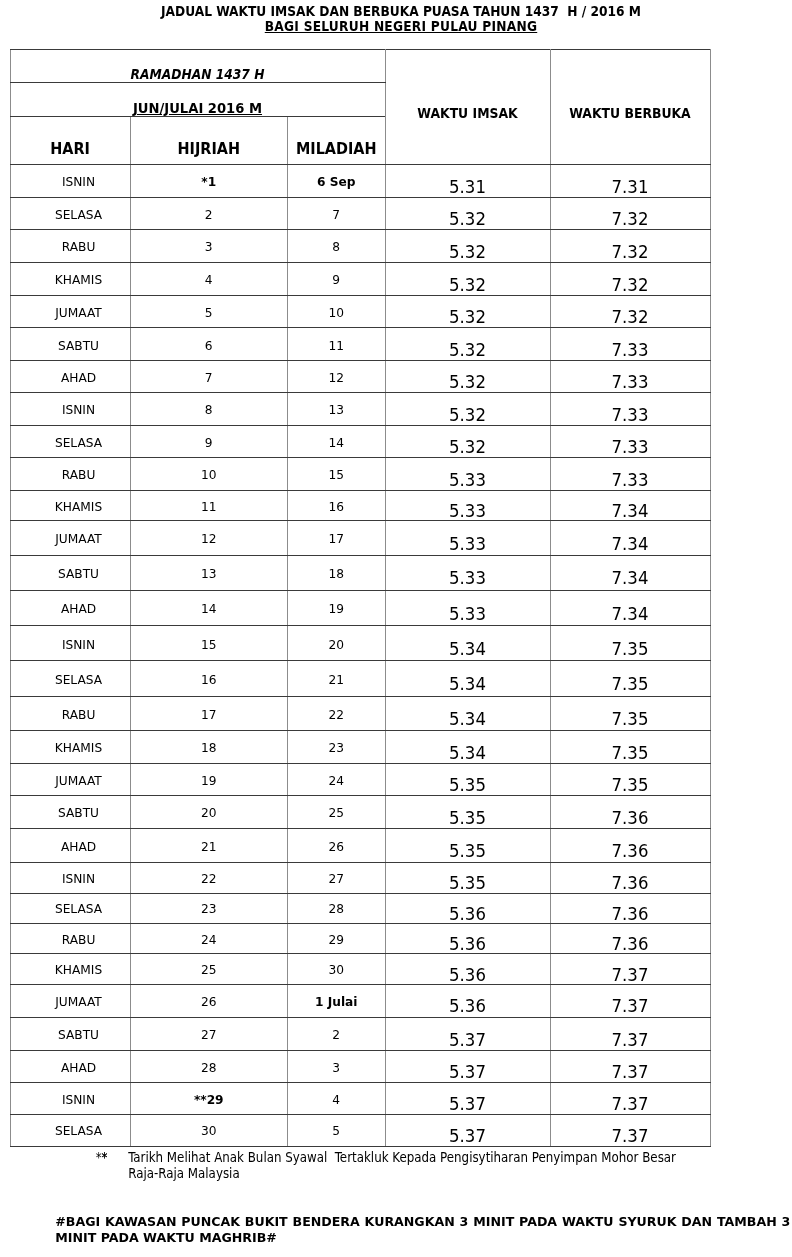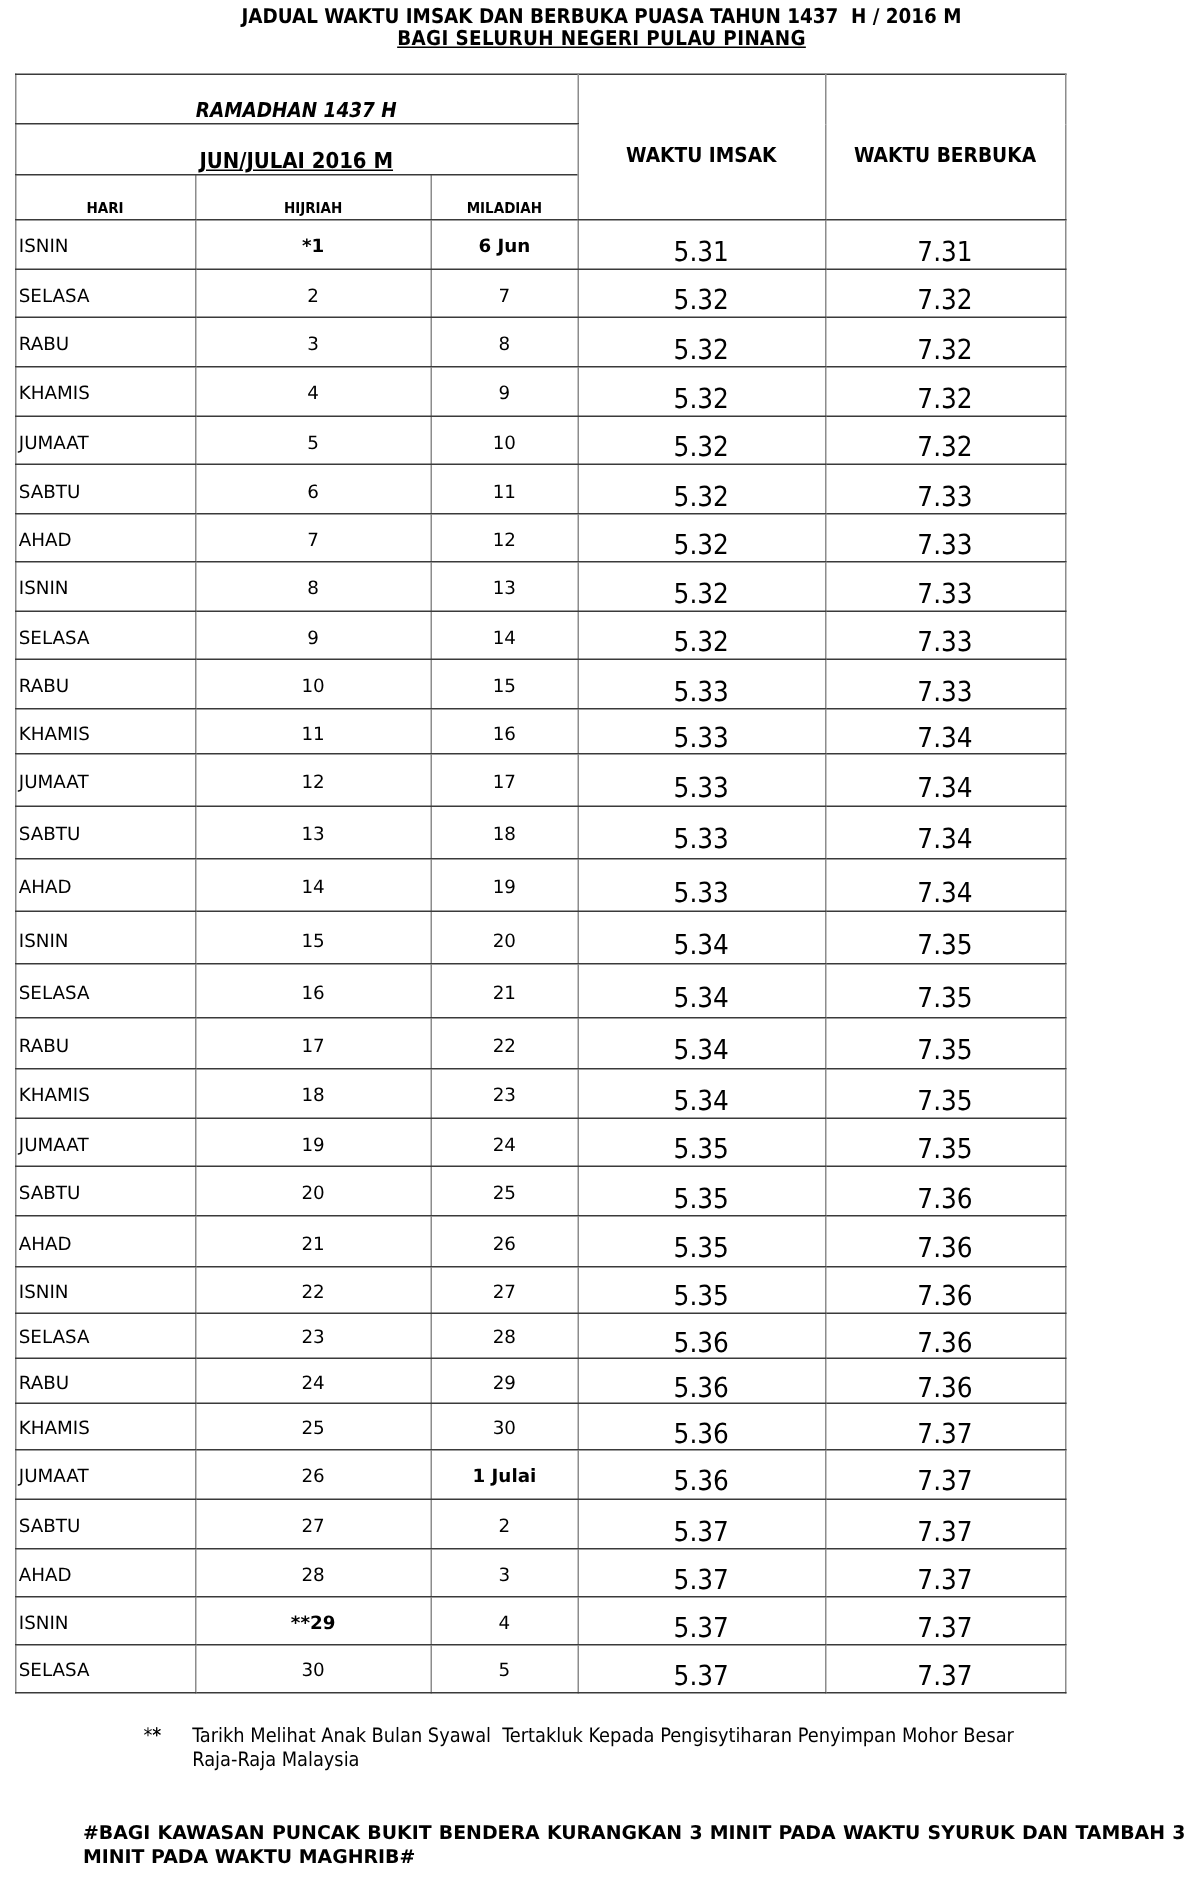--- a/index.html
+++ b/index.html
@@ -29,28 +29,28 @@
     border-left:1px solid #8c8c8c; border-right:1px solid #8c8c8c;
     padding:0; margin:0;
     vertical-align:middle; text-align:center;
     box-sizing:border-box;
   }
   .tbl .hdr { font-family:"DejaVu Sans Condensed","DejaVu Sans",sans-serif; font-weight:bold; }
   .h-ramadhan { height:33.1px; font-size:13.65px; font-style:italic; }
   .h-ramadhan span { display:block; position:relative; top:8px; }
   .h-bulan    { height:33.7px; font-size:14.6px; }
   .h-bulan span { display:block; position:relative; top:8px;text-decoration:underline; }
-  .h-sub      { height:30px; font-size:10px; }
+  .h-sub      { height:48px; font-size:16px; }
   .h-sub span { display:block; position:relative; top:7.8px; }
   .h-waktu    { font-size:13.8px; }
   .h-waktu span { display:block; position:relative; top:6px; }
 
   .row td { height:32.75px; font-size:12.2px; font-weight:normal; }
   .row td span.cellv { display:block; position:relative; top:1.3px; }
-  .row td.c-hari { text-align:left; padding-left:2px; }
+  .row td.c-hari { text-align:center; padding-left:17px; }
   .row td.c-time { font-family:"DejaVu Sans Condensed","DejaVu Sans",sans-serif;
                    font-size:18.4px; font-weight:normal; }
   .tw { display:block; position:relative; top:5.2px; }
   .row td.b { font-weight:bold; }
 
   .tbl tbody tr.row:nth-of-type(4) td { height:32.7px; }
   .tbl tbody tr.row:nth-of-type(5) td { height:32.7px; }
   .tbl tbody tr.row:nth-of-type(6) td { height:32.7px; }
   .tbl tbody tr.row:nth-of-type(7) td { height:32.7px; }
   .tbl tbody tr.row:nth-of-type(8) td { height:32.7px; }
@@ -143,21 +143,21 @@
           </td>
       </tr>
       <tr class="row">
         <td class="c-hari">
             <span class="cellv">ISNIN</span>
           </td>
         <td class="c-hij b">
             <span class="cellv">*1</span>
           </td>
         <td class="c-mil b">
-            <span class="cellv">6 Jun</span>
+            <span class="cellv">6 Sep</span>
           </td>
         <td class="c-time">
             <span class="tw">5.31</span>
           </td>
         <td class="c-time">
             <span class="tw">7.31</span>
           </td>
       </tr>
       <tr class="row">
         <td class="c-hari">

